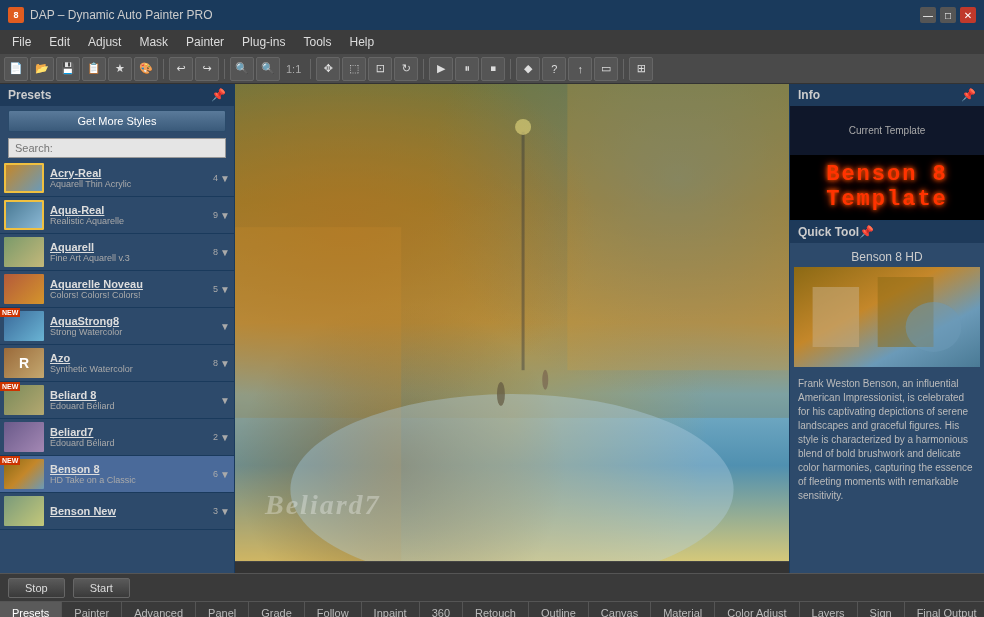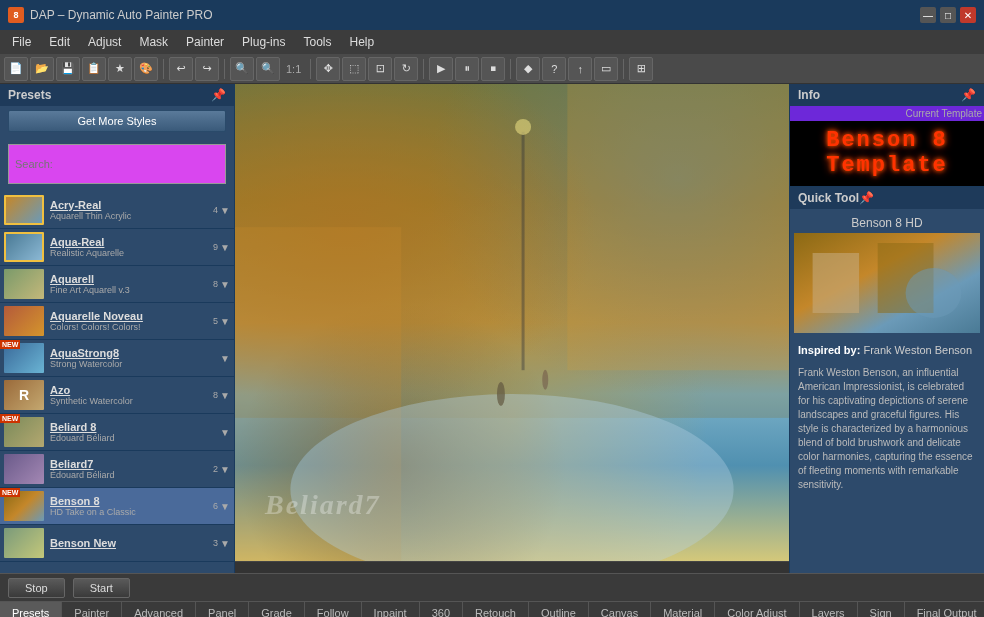--- a/index.html
+++ b/index.html
@@ -86,23 +86,23 @@
       padding: 4px;
       background: linear-gradient(to bottom, #5a7a9a, #3a5a7a);
       border: 1px solid #2a4a6a;
       color: #fff;
       font-size: 11px;
       cursor: pointer;
       text-align: center;
       border-radius: 2px;
     }
     #search-box {
-      margin: 8px 8px;
-      padding: 13px 6px;
-      background: #d946ef;
+      margin: 2px 8px;
+      padding: 3px 6px;
+      background: #e5e5e5;
       color: #333;
       font-size: 11px;
       width: calc(100% - 16px);
       border: 1px solid #999;
     }
     #presets-list { flex: 1; overflow-y: auto; }
     .preset-item {
       display: flex;
       align-items: center;
       padding: 3px 4px;
@@ -179,23 +179,23 @@
       flex-shrink: 0;
     }
     #info-header {
       background: #1e3a5a;
       padding: 4px 8px;
       display: flex;
       justify-content: space-between;
       font-size: 12px; font-weight: bold; color: #ccc;
     }
     #current-template-label {
-      background: #6d28d9;
-      text-align: right;
-      padding: 2px;
+      background: #0f172a;
+      text-align: center;
+      padding: 19px;
       font-size: 10px;
       color: #aaa;
     }
     #template-display {
       background: #000;
       padding: 6px;
       text-align: center;
       min-height: 65px;
       display: flex;
       align-items: center;
@@ -515,24 +515,20 @@
               <stop offset="70%" style="stop-color:#6b9ab8"></stop>
               <stop offset="100%" style="stop-color:#4a7a95"></stop>
             </linearGradient>
           </defs>
           <rect width="100%" height="100%" fill="url(#thumb-grad)"></rect>
           <rect x="10%" y="20%" width="25%" height="60%" fill="#c4a87a" opacity="0.6"></rect>
           <rect x="45%" y="10%" width="30%" height="70%" fill="#8b6914" opacity="0.5"></rect>
           <ellipse cx="75%" cy="60%" rx="15%" ry="25%" fill="#6b9ab8" opacity="0.5"></ellipse>
         </svg>
       </div>
-      <div id="inspired-by">
-        <span class="inspired-label">Inspired by:</span>
-        <span>Frank Weston Benson</span>
-      </div>
       <div id="description">Frank Weston Benson, an influential American Impressionist, is celebrated for his captivating depictions of serene landscapes and graceful figures. His style is characterized by a harmonious blend of bold brushwork and delicate color harmonies, capturing the essence of fleeting moments with remarkable sensitivity.</div>
     </div>
   </div>
 </div>
 
 <div id="bottom-controls">
   <button class="action-btn">Stop</button>
   <button class="action-btn">Start</button>
 </div>
 

